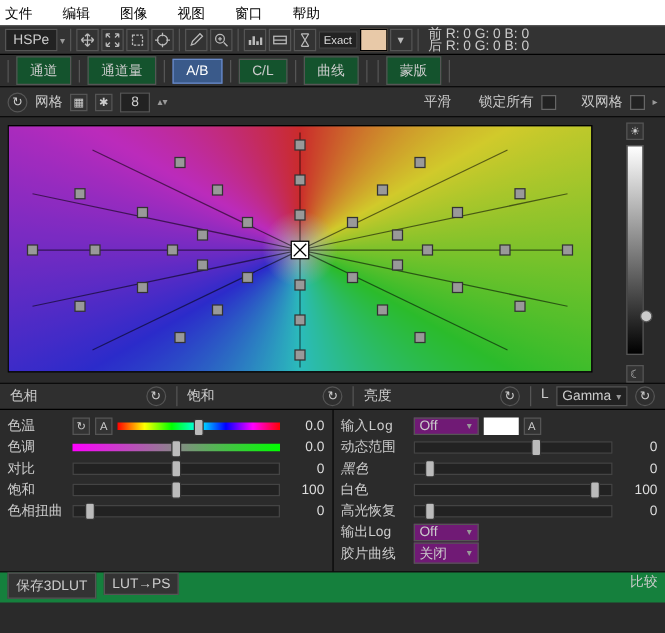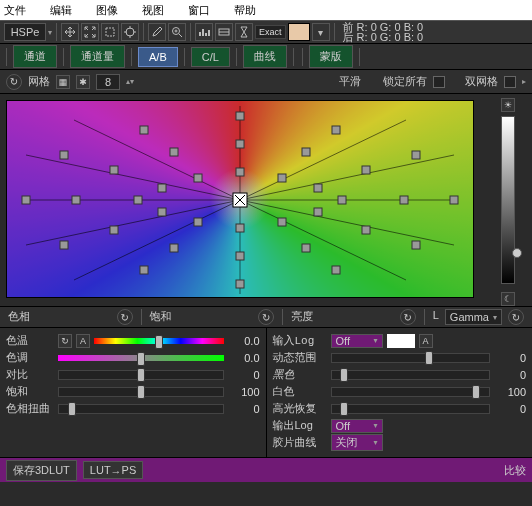--- a/index.html
+++ b/index.html
@@ -45,21 +45,21 @@
   .panel{flex:1;background:#2b2b2b;padding:4px 6px}
   .panel:first-child{border-right:1px solid #000}
   .srow{display:flex;align-items:center;height:17px;gap:4px}
   .srow .lab{width:48px;color:#ccc}
   .srow .track{flex:1;height:10px;position:relative;background:#222;border:1px solid #444}
   .srow .track.hue{background:linear-gradient(90deg,#f00,#ff0,#0f0,#0ff,#00f,#f0f,#f00);height:6px;border:none}
   .srow .track.mg{background:linear-gradient(90deg,#f0f,#888,#0f0);height:6px;border:none}
   .srow .thumb{position:absolute;top:-3px;width:8px;height:14px;background:#bbb;border:1px solid #333;border-radius:2px;transform:translateX(-50%)}
   .srow .val{width:32px;text-align:right;color:#ddd}
   .srow .dd{background:#701a75;border:1px solid #555;padding:0 4px;min-width:52px;display:flex;justify-content:space-between;align-items:center}
-  .footer{height:24px;background:#701a75;display:flex;align-items:center;padding:0 6px;gap:6px}
+  .footer{height:24px;background:#15803d;display:flex;align-items:flex-start;padding:0 6px;gap:6px}
   .fbtn{border:1px solid #555;background:#333;padding:2px 6px}
   .mini{width:14px;height:14px;border:1px solid #555;background:#333;display:inline-flex;align-items:center;justify-content:center;font-size:9px}
   .whitebox{width:28px;height:14px;background:#fff}
   .flex-sp{flex:1}
 </style>
 </head>
 <body>
 
 <div class="menubar">
   <span>文件</span>

